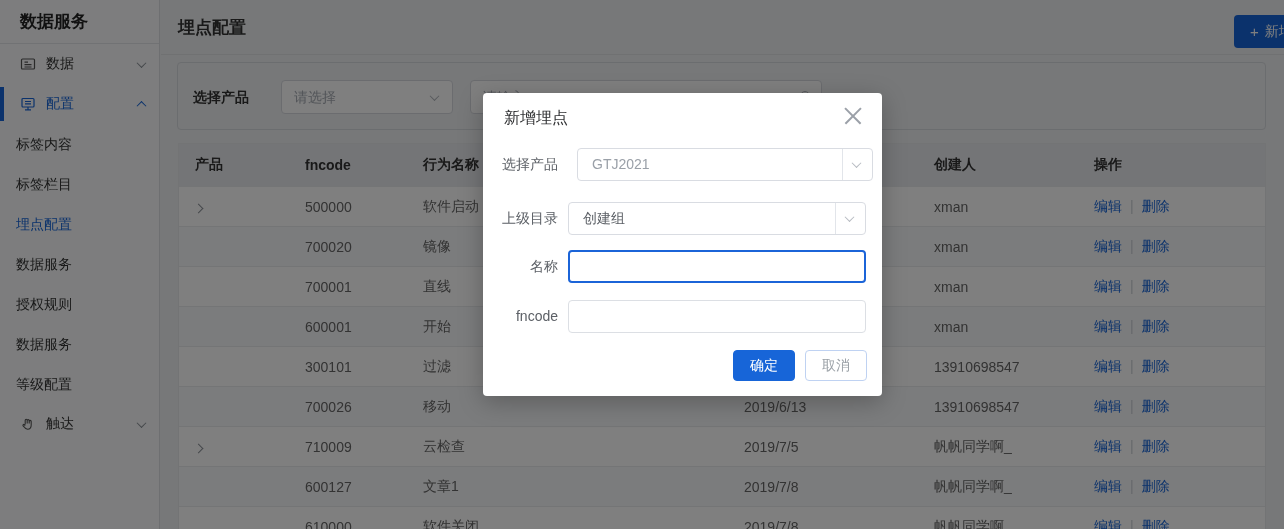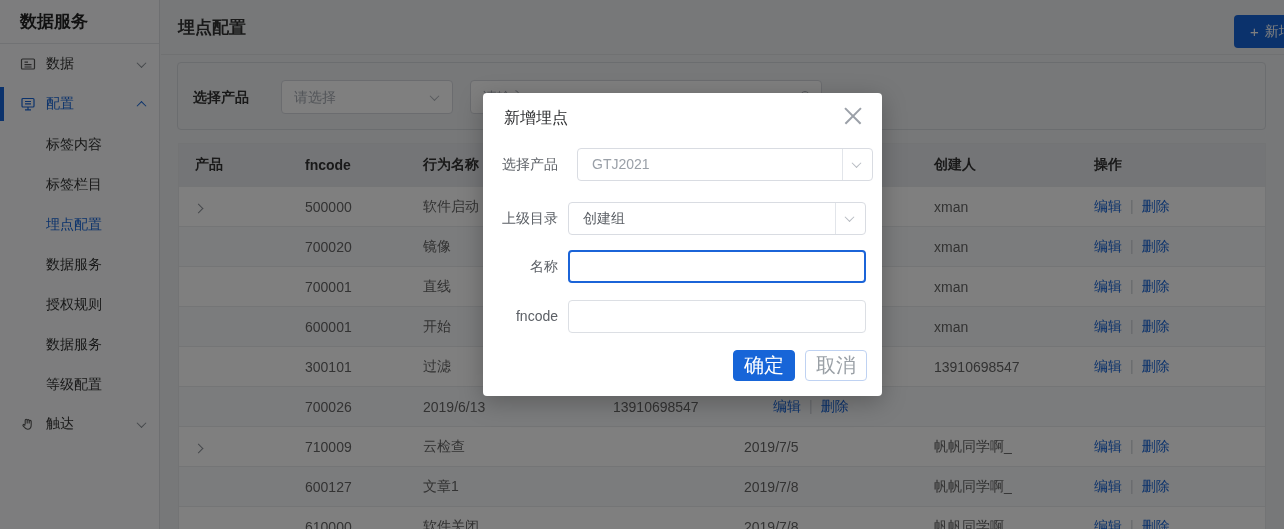--- a/index.html
+++ b/index.html
@@ -12,21 +12,21 @@
   .sb-item { position:relative; height:40px; display:flex; align-items:center; padding:0 14px 0 20px; color:#333; cursor:pointer; }
   .sb-item .sb-label { flex:1; margin-left:10px; }
   .sb-item.active { color:var(--primary); }
   .sb-item.active::before { content:""; position:absolute; left:0; top:3px; bottom:3px; width:4px; background:var(--primary); }
   .sb-icon { width:16px; height:16px; flex:0 0 16px; color:#555; }
   .sb-item.active .sb-icon { color:var(--primary); }
   .chev { width:7px; height:7px; border-right:1.5px solid #8a8f96; border-bottom:1.5px solid #8a8f96; }
   .chev.down { transform:rotate(45deg) translate(-1px,-1px); }
   .chev.up   { transform:rotate(-135deg) translate(-1px,-1px); }
   .sb-item.active .chev { border-color:var(--primary); }
-  .sb-sub { height:40px; line-height:40px; padding-left:46px; color:#333; cursor:pointer; }
+  .sb-sub { height:40px; line-height:40px; padding-left:16px; color:#333; cursor:pointer; }
   .sb-sub.active { color:var(--primary); }
 
   
   .main { position:absolute; left:161px; top:0; right:0; bottom:0; }
   .main-header { height:55px; border-bottom:1px solid rgba(0,0,0,0.05); }
   .page-title { position:absolute; left:17px; top:16px; font-size:17px; font-weight:600; color:#333; }
   .add-btn { position:absolute; left:1073px; top:15px; height:33px; padding:0 16px; background:var(--primary); color:#fff; font-size:14px; border:none; border-radius:4px; white-space:nowrap; cursor:pointer; display:flex; align-items:center; gap:6px; }
   .add-btn .plus { font-size:15px; }
 
   
@@ -64,21 +64,21 @@
   .modal-close::before { transform:rotate(45deg); }
   .modal-close::after { transform:rotate(-45deg); }
   .m-label { position:absolute; left:0; width:75px; text-align:right; color:#5c6066; }
   .m-select { position:absolute; height:33px; background:#fff; border:1px solid #d9dce2; border-radius:4px; line-height:31px; padding-left:14px; cursor:pointer; }
   .m-select .chev-zone { position:absolute; right:0; top:0; bottom:0; width:30px; border-left:1px solid #e2e5ea; }
   .m-select .chev-zone .chev { position:absolute; left:10px; top:12px; border-color:#b6bac1; }
   .m-select.placeholder-val { color:#9aa0a8; }
   .m-select.normal-val { color:#5c6066; }
   .m-input { position:absolute; height:33px; border-radius:4px; border:1px solid #dcdfe4; padding:0 12px; font-size:14px; font-family:inherit; outline:none; background:#fff; }
   .m-input.focused { border:2px solid #1b64d8; }
-  .m-btn { position:absolute; width:62px; height:31px; border-radius:4px; font-size:20px; font-family:inherit; cursor:pointer; }
+  .m-btn { position:absolute; width:62px; height:31px; border-radius:4px; font-size:14px; font-family:inherit; cursor:pointer; }
   .m-btn.primary { background:var(--primary); color:#fff; border:1px solid var(--primary); }
   .m-btn.plain { background:#fff; color:#9aa0a6; border:1px solid #bfd2f2; }
 </style>
 </head>
 <body>
 
 <div class="sidebar">
   <div class="sb-title">数据服务</div>
 
   <div class="sb-item">
@@ -189,20 +189,21 @@
           <div class="c1"></div>
           <div class="c2">300101</div>
           <div class="c3">过滤</div>
           <div class="c4"></div>
           <div class="c5">13910698547</div>
           <div class="c6 actions"><a>编辑</a><span class="sep">|</span><a>删除</a></div>
         </div>
         <div class="trow alt">
           <div class="c1"></div>
           <div class="c2">700026</div>
+          <div class="c3">移动</div>
           <div class="c4">2019/6/13</div>
           <div class="c5">13910698547</div>
           <div class="c6 actions"><a>编辑</a><span class="sep">|</span><a>删除</a></div>
         </div>
         <div class="trow">
           <div class="c1"><span class="caret-right"></span></div>
           <div class="c2">710009</div>
           <div class="c3">云检查</div>
           <div class="c4">2019/7/5</div>
           <div class="c5">帆帆同学啊_</div>

